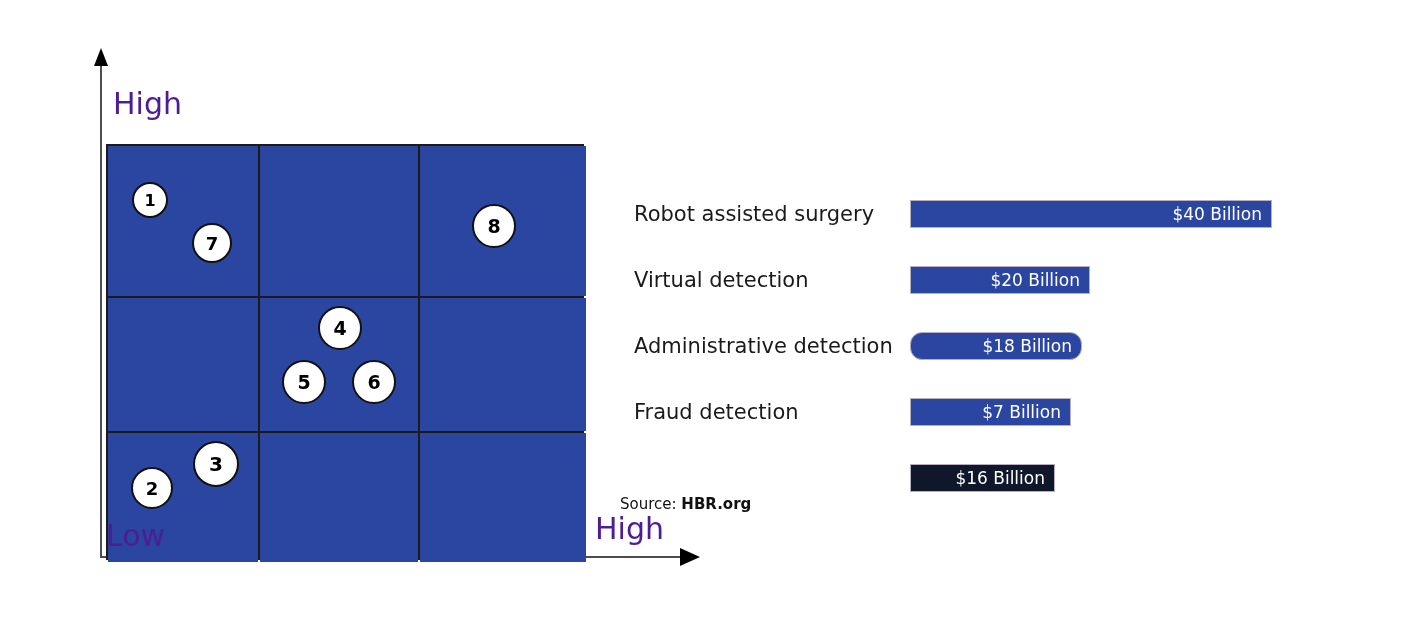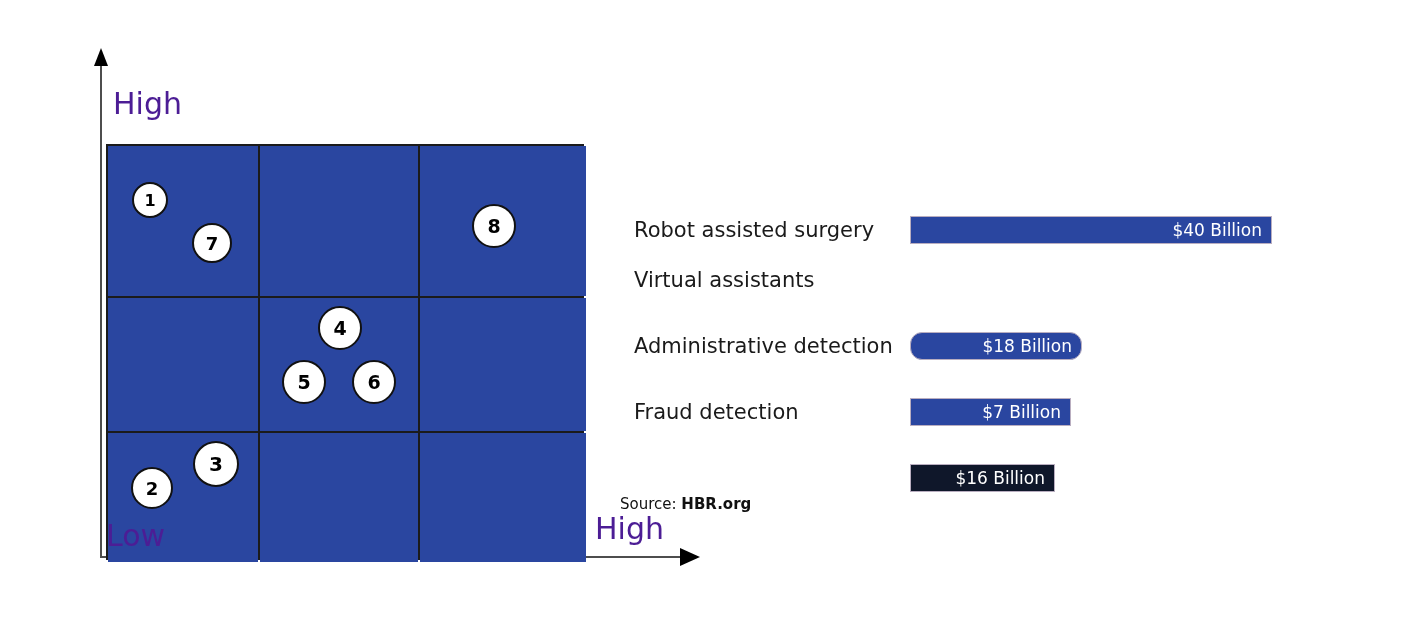--- a/index.html
+++ b/index.html
@@ -192,30 +192,35 @@
         <span>3</span>
       </div>
       <div class="bubble" style="width: 42px; height: 42px; left: 131px; top: 467px; font-size: 18px;">
         <span>2</span>
       </div>
     </div>
 </div>
 
 <div id="bars-panel">
   <div id="bar-rows">
-      <div class="bar-row" style="top: 199px; margin-top: 16px;">
+      <div class="bar-row" style="top: 199px;">
         <div class="bar-label">Robot assisted surgery</div>
         <div class="bar-track">
           <div class="bar-fill" style="width: 362px; background: rgb(42, 70, 160);">
             <span class="bar-value" style="color: rgb(255, 255, 255);">$40 Billion</span>
           </div>
         </div>
       </div>
       <div class="bar-row" style="top: 265px;">
-        <div class="bar-label">Virtual assistants</div>
+        <div class="bar-label">Virtual detection</div>
+        <div class="bar-track">
+          <div class="bar-fill" style="width: 180px; background: rgb(42, 70, 160);">
+            <span class="bar-value" style="color: rgb(255, 255, 255);">$20 Billion</span>
+          </div>
+        </div>
       </div>
       <div class="bar-row" style="top: 331px;">
         <div class="bar-label">Administrative detection</div>
         <div class="bar-track">
           <div class="bar-fill" style="width: 172px; background: rgb(42, 70, 160); border-radius: 12px;">
             <span class="bar-value" style="color: rgb(255, 255, 255);">$18 Billion</span>
           </div>
         </div>
       </div>
       <div class="bar-row" style="top: 397px;">

